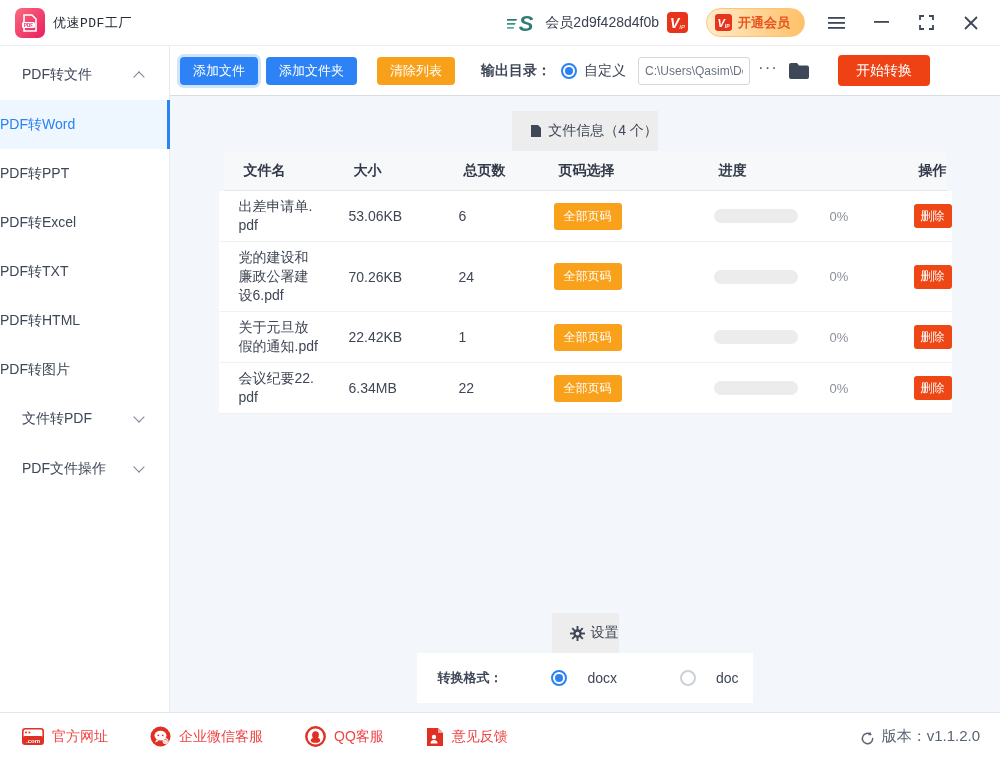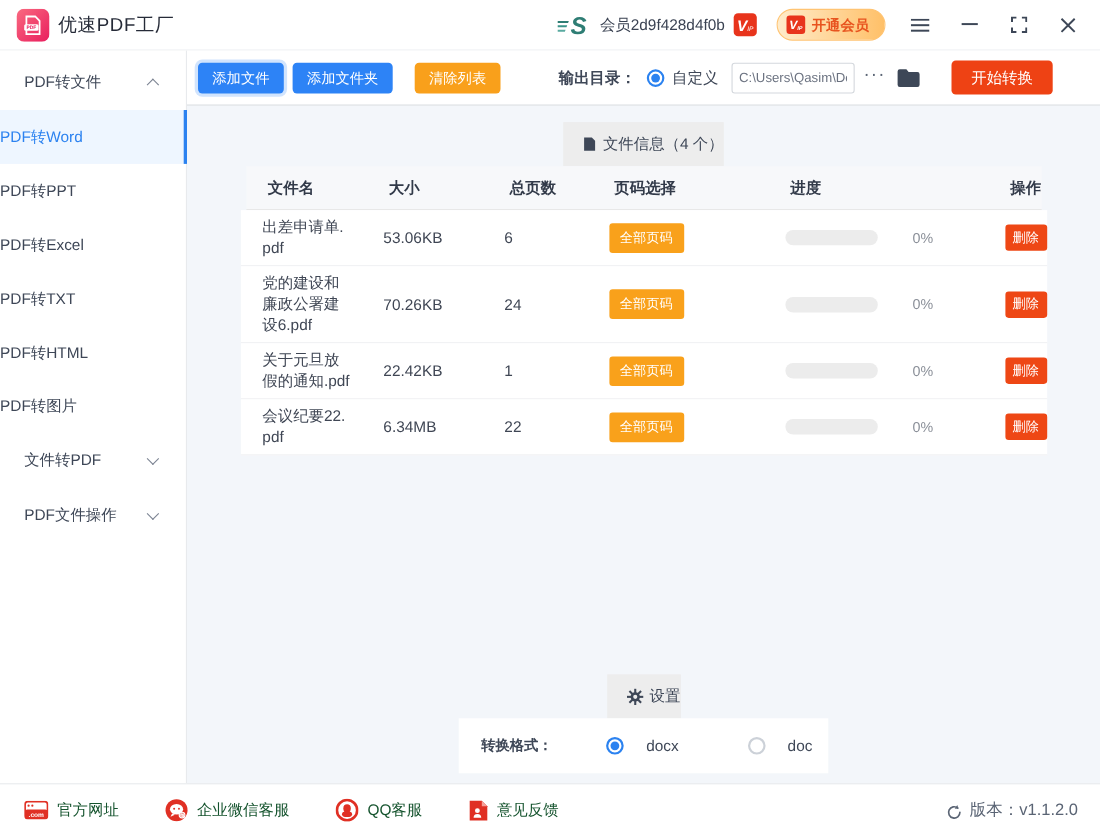--- a/index.html
+++ b/index.html
@@ -1,21 +1,21 @@
 <!DOCTYPE html>
 <html><head>
 <meta charset="utf-8">
 <style>
   * { margin:0; padding:0; box-sizing:border-box; font-family:"Liberation Sans","DejaVu Sans",sans-serif; }
   html,body { width:1000px; height:760px; overflow:hidden; background:#fff; }
 
   
   .app-header { height:46px; display:flex; align-items:center; border-bottom:1px solid #eceef1; background:#fff; padding:0 14px 0 15px; }
   .logo-box { width:30px; height:30px; margin-right:8px; flex:0 0 auto; }
-  .app-title { font-size:17px; color:#262b38; letter-spacing:.5px; }
+  .app-title { font-size:13px; color:#262b38; letter-spacing:.5px;font-family:Liberation Mono, monospace; }
   .header-spacer { flex:1; }
   .member-area { display:flex; align-items:center; gap:8px; margin-right:18px; }
   .member-name { font-size:14px; color:#3a4252; }
   .vip-badge { width:21px; height:21px; background:#e8341c; border-radius:4px; color:#fff; display:flex; align-items:flex-end; justify-content:center; overflow:hidden; }
   .vip-badge b { font-style:italic; font-size:14px; line-height:19px; }
   .vip-badge i { font-style:italic; font-size:6px; line-height:11px; }
   .open-vip { display:flex; align-items:center; gap:6px; height:29px; padding:0 14px 0 8px; border-radius:15px;
     background:linear-gradient(90deg,#ffeccb,#ffc068); border:1px solid #ffc473; cursor:pointer; margin-right:16px; }
   .open-vip .mini-vip { width:17px; height:17px; background:#e8341c; border-radius:3px; color:#fff; display:flex; align-items:flex-end; justify-content:center; overflow:hidden; }
   .open-vip .mini-vip b { font-style:italic; font-size:11px; line-height:15px; }
@@ -39,21 +39,21 @@
   .main { flex:1; display:flex; flex-direction:column; background:#f3f6fa; }
 
   
   .toolbar { height:50px; background:#fff; border-bottom:1px solid #d9dde2; display:flex; align-items:center; padding:0 14px 0 10px; }
   .btn { border:none; border-radius:4px; color:#fff; font-size:13px; height:28px; padding:0 13px; cursor:pointer; }
   .btn-blue { background:#2d83f6; }
   .btn-blue.halo { box-shadow:0 0 0 3px rgba(45,131,246,.22); }
   .btn-orange { background:#f9a01b; }
   .btn-red { background:#ee4214; height:31px; font-size:14px; padding:0 18px; }
   .tb-gap-s { width:8px; } .tb-gap-m { width:20px; }
-  .out-label { font-size:14px; color:#3e4757; font-weight:bold; margin-left:53px; }
+  .out-label { font-size:14px; color:#3e4757; font-weight:bold; margin-left:26px; }
   .radio { width:16px; height:16px; border-radius:50%; position:relative; flex:0 0 auto; cursor:pointer; }
   .radio.on { border:2px solid #2b82f0; background:#fff; }
   .radio.on::after { content:""; position:absolute; left:2px; top:2px; width:8px; height:8px; border-radius:50%; background:#2b82f0; }
   .radio.off { border:2px solid #ccd1d8; background:#fff; }
   .radio-lbl { font-size:14px; color:#3e4757; }
   .path-input { width:112px; height:28px; border:1px solid #d4d8dd; border-radius:3px; font-size:12px; color:#6b7280; padding:0 6px; outline:none; background:#fff; white-space:nowrap; overflow:hidden; }
   .browse-dots { font-size:17px; color:#5a6474; letter-spacing:1px; cursor:pointer; margin:0 10px 6px 8px; }
 
   
   .content-bg { flex:1; padding:15px 10px 9px 10px; display:flex; }
@@ -71,21 +71,21 @@
   .btn-del { background:#ee4715; color:#fff; border:none; border-radius:3px; font-size:12px; width:38px; height:24px; cursor:pointer; }
   .rows-spacer { flex:1; background:#fff; }
   .settings-row { height:50px; background:#fff; display:flex; align-items:center; padding-left:20px; gap:10px; }
   .fmt-label { font-size:13px; font-weight:bold; color:#3e4757; }
   .opt { display:flex; align-items:center; gap:20px; margin-right:14px; cursor:pointer;padding-left:39px; }
   .opt span { font-size:14px; color:#3e4757; }
 
   
   .app-footer { height:48px; border-top:1px solid #e4e7ea; display:flex; align-items:center; padding:0 20px 0 22px; background:#fff; }
   .f-link { display:flex; align-items:center; gap:8px; margin-right:42px; cursor:pointer; }
-  .f-link span { font-size:14px; color:#14532d; }
+  .f-link span { font-size:14px; color:#ef4444; }
   .f-spacer { flex:1; }
   .f-version { display:flex; align-items:flex-end; gap:7px; font-size:15px; color:#5a6474; }
   svg { display:block; }
 </style>
 </head>
 <body>
 
 <div class="app-header">
   <div class="logo-box">
     <svg width="30" height="30" viewBox="0 0 30 30">

